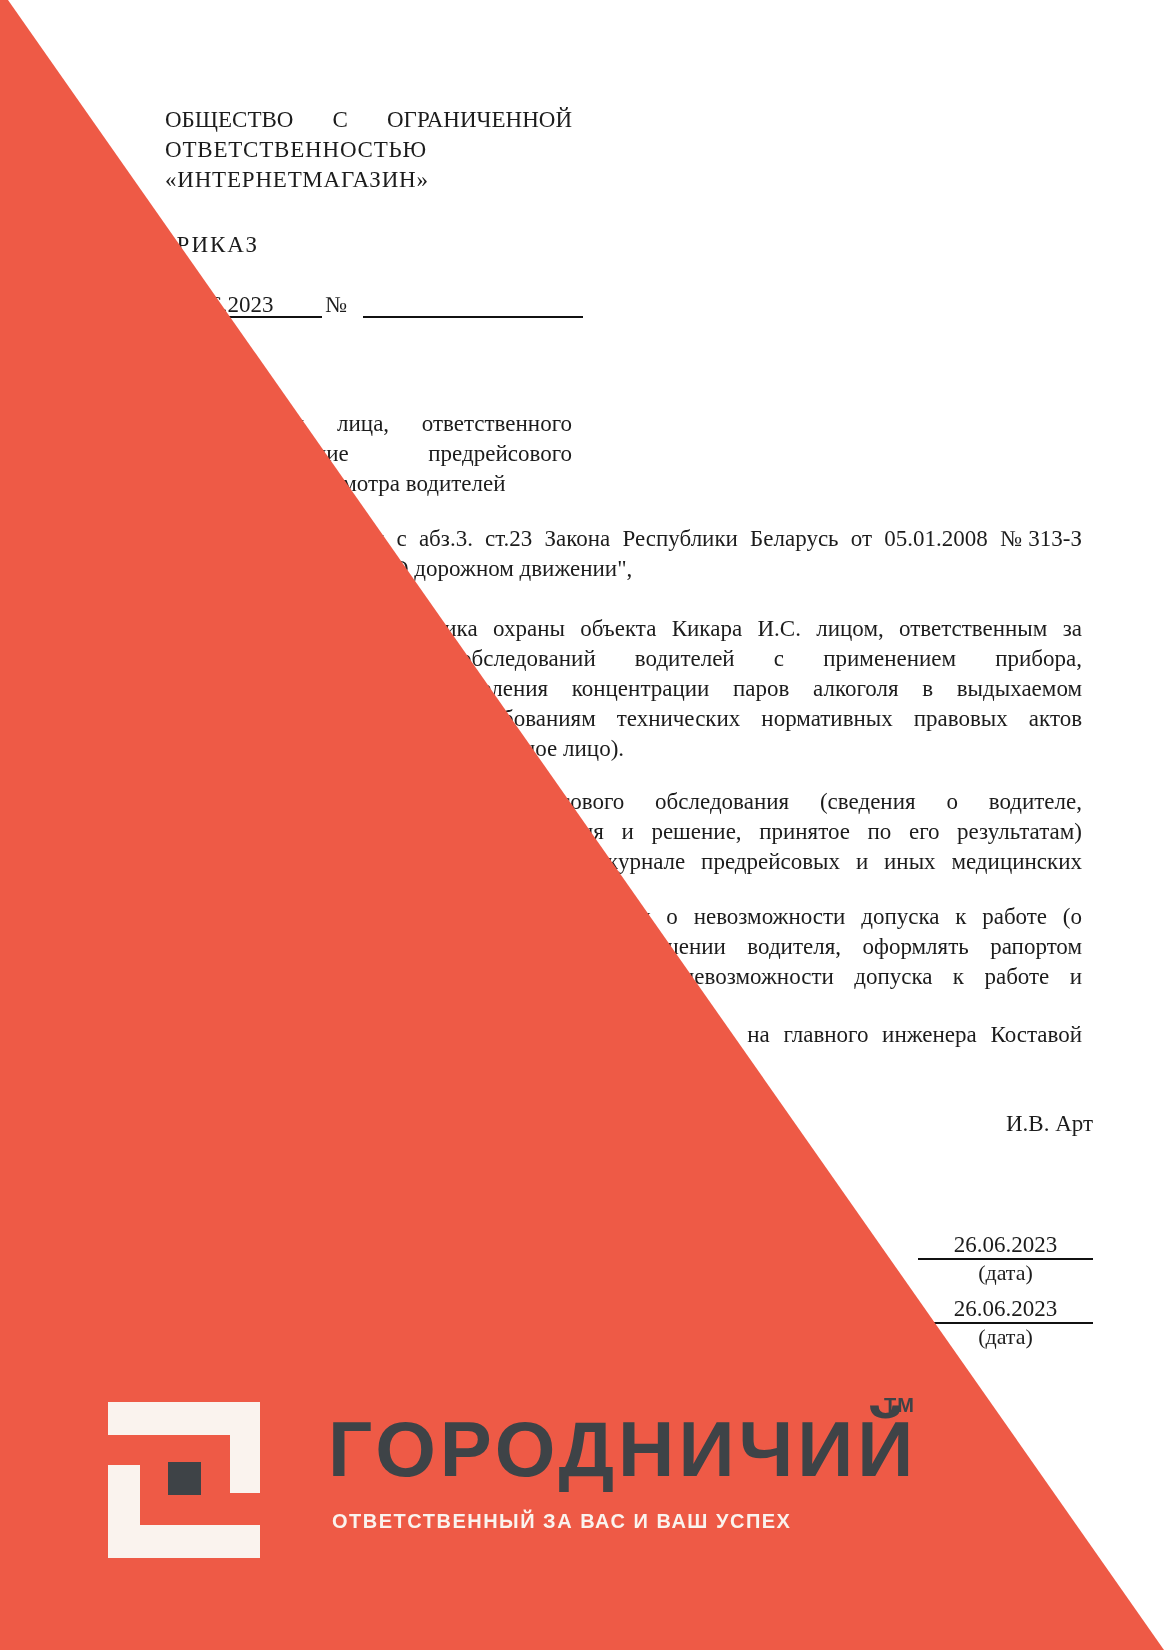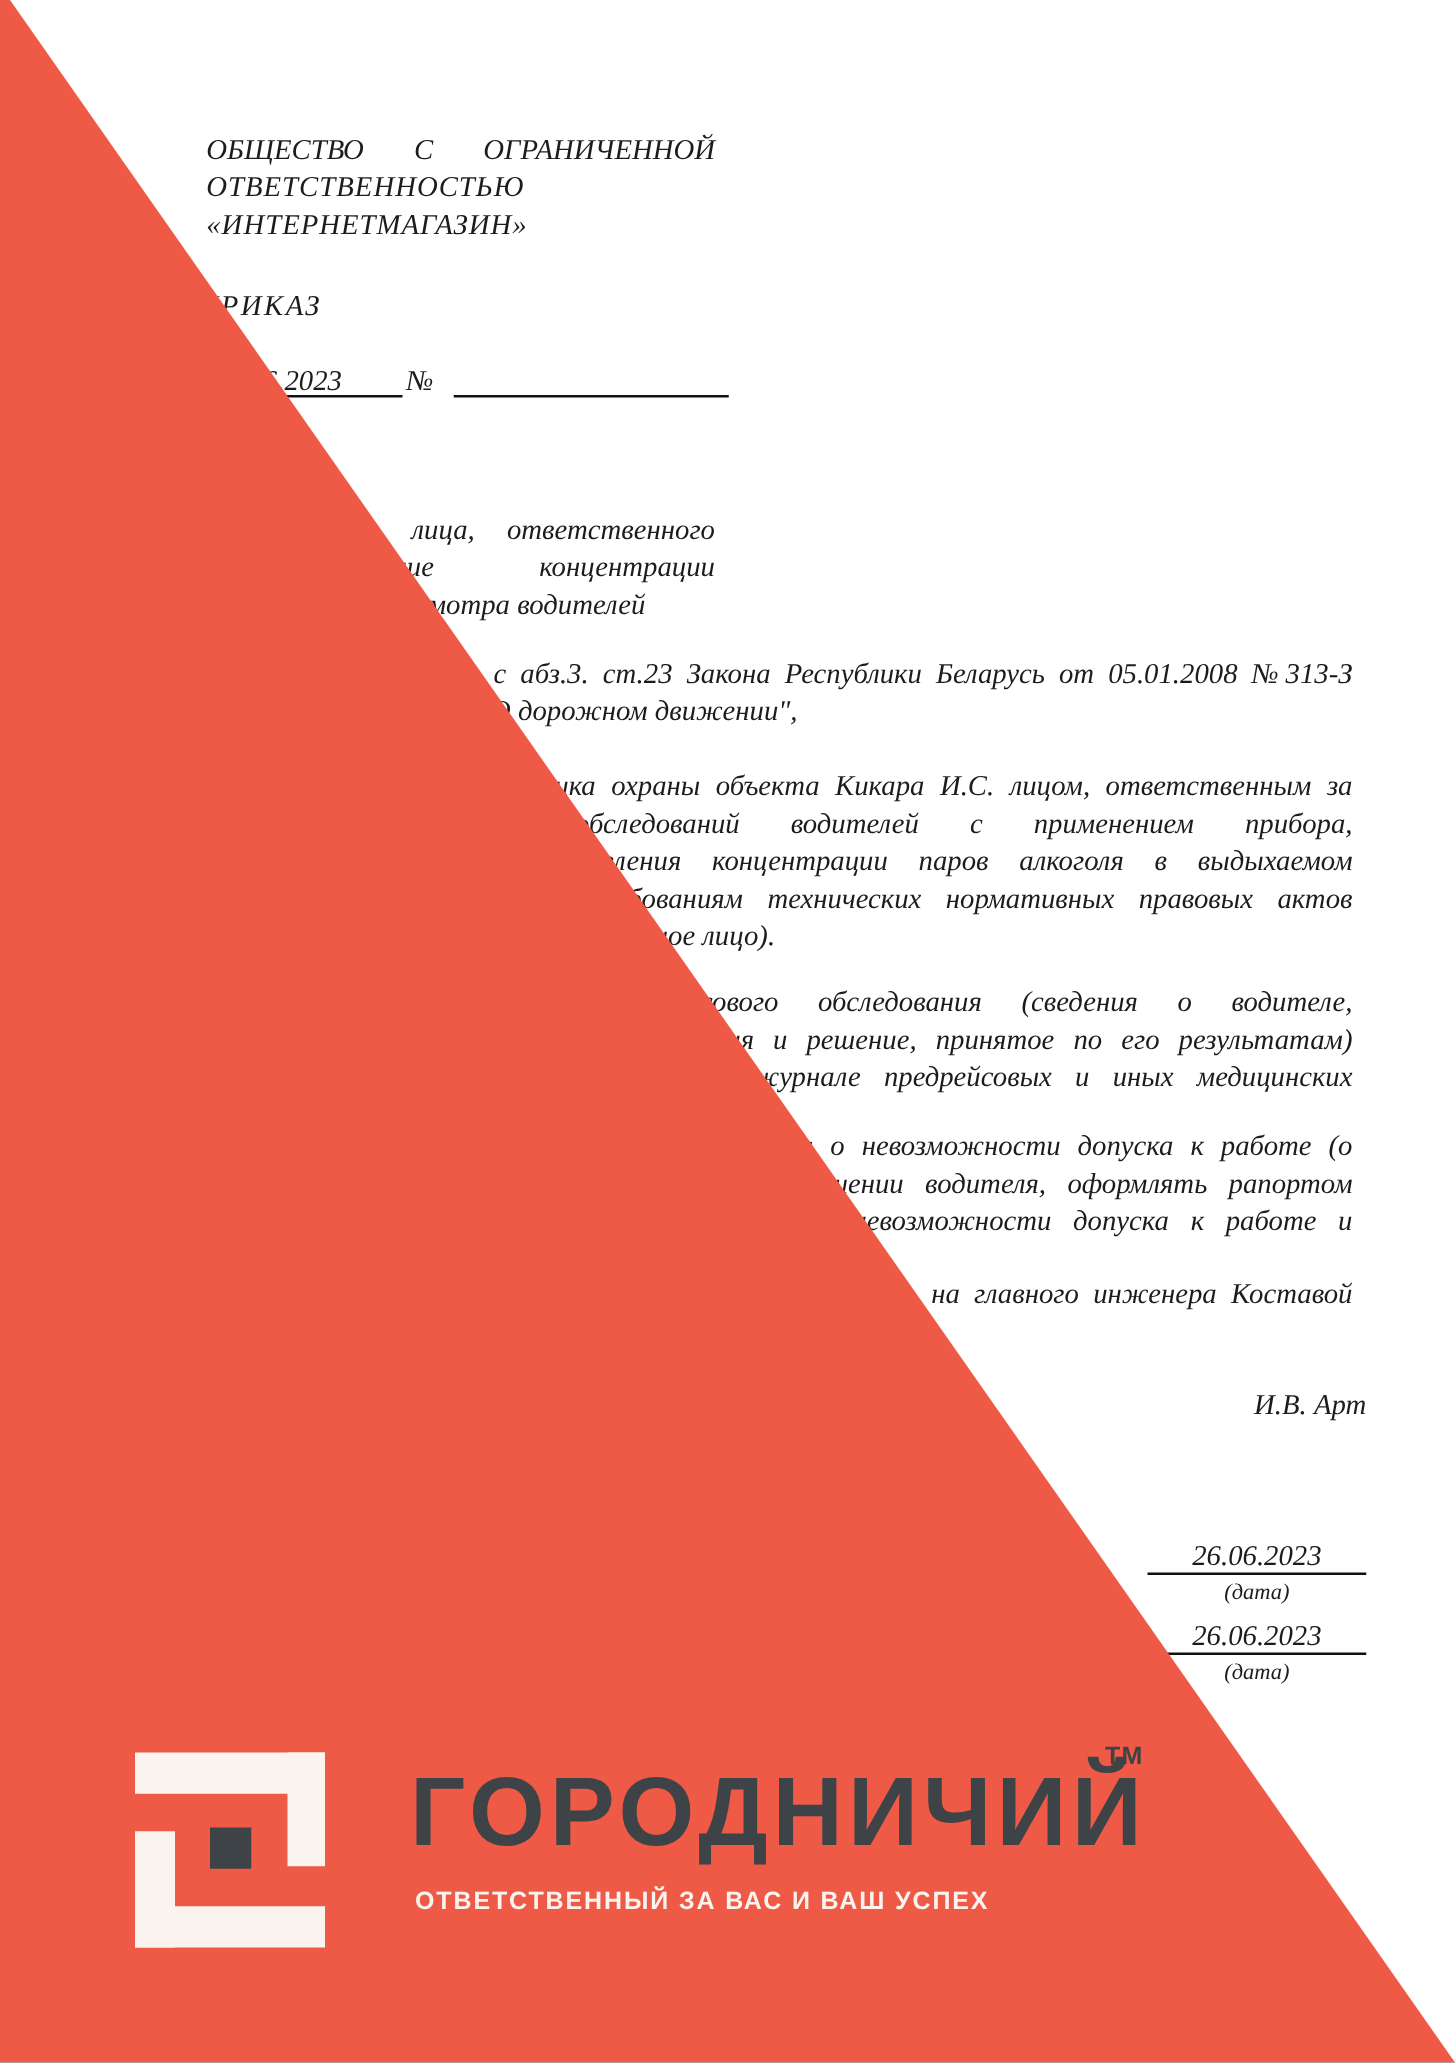--- a/index.html
+++ b/index.html
@@ -11,30 +11,29 @@
     overflow:hidden;
     font-family:"Liberation Serif","DejaVu Serif",serif;
   }
   
   .doc-layer{position:absolute;inset:0;z-index:1;color:#1c1c1c;}
   .line{
     position:absolute;
     font-size:23px;line-height:28px;
     white-space:nowrap;
     color:#1c1c1c;
-    font-style:italic;
   }
   .just{
     white-space:normal;
     text-align:justify;
     text-align-last:justify;
   }
   .rule{position:absolute;height:2px;background:#111;}
   .title{letter-spacing:2px;}
-  .small{font-size:18px;line-height:20px;}
+  .small{font-size:22px;line-height:20px;}
   
   .red-overlay{
     position:absolute;inset:0;z-index:5;
     background:#ee5a46;
     clip-path:polygon(0px 0px, 8px 0px, 1164px 1650px, 0px 1650px);
   }
   
   .logo-layer{position:absolute;inset:0;z-index:10;pointer-events:none;}
   .logo-layer > *{pointer-events:auto;}
   .logo-piece{position:absolute;background:#faf3ee;}
@@ -70,21 +69,21 @@
 
     <div class="line title" style="left:158px;top:231px;">ПРИКАЗ</div>
 
     <div class="line" style="left:170px;top:291px;">26.06.2023</div>
     <div class="rule" style="left:195px;top:316px;width:127px;"></div>
     <div class="line" style="left:325px;top:291px;">№</div>
     <div class="rule" style="left:363px;top:316px;width:220px;"></div>
 
     <div class="line just" style="left:292px;top:410px;width:280px;">и лица, ответственного</div>
     <div class="line" style="left:314px;top:440px;">ние</div>
-    <div class="line" style="right:592px;top:440px;">концентрации</div>
+    <div class="line" style="right:592px;top:440px;">предрейсового</div>
     <div class="line" style="left:332px;top:470px;">смотра водителей</div>
 
     <div class="line just" style="left:372px;top:525px;width:710px;">и с абз.3. ст.23 Закона Республики Беларусь от 05.01.2008 №313-З</div>
     <div class="line" style="left:392px;top:555px;">О дорожном движении",</div>
 
     <div class="line just" style="left:432px;top:615px;width:650px;">ника охраны объекта Кикара И.С. лицом, ответственным за</div>
     <div class="line just" style="left:460px;top:645px;width:622px;">обследований водителей с применением прибора,</div>
     <div class="line just" style="left:481px;top:675px;width:601px;">еления концентрации паров алкоголя в выдыхаемом</div>
     <div class="line just" style="left:502px;top:705px;width:580px;">бованиям технических нормативных правовых актов</div>
     <div class="line" style="left:523px;top:735px;">ное лицо).</div>

